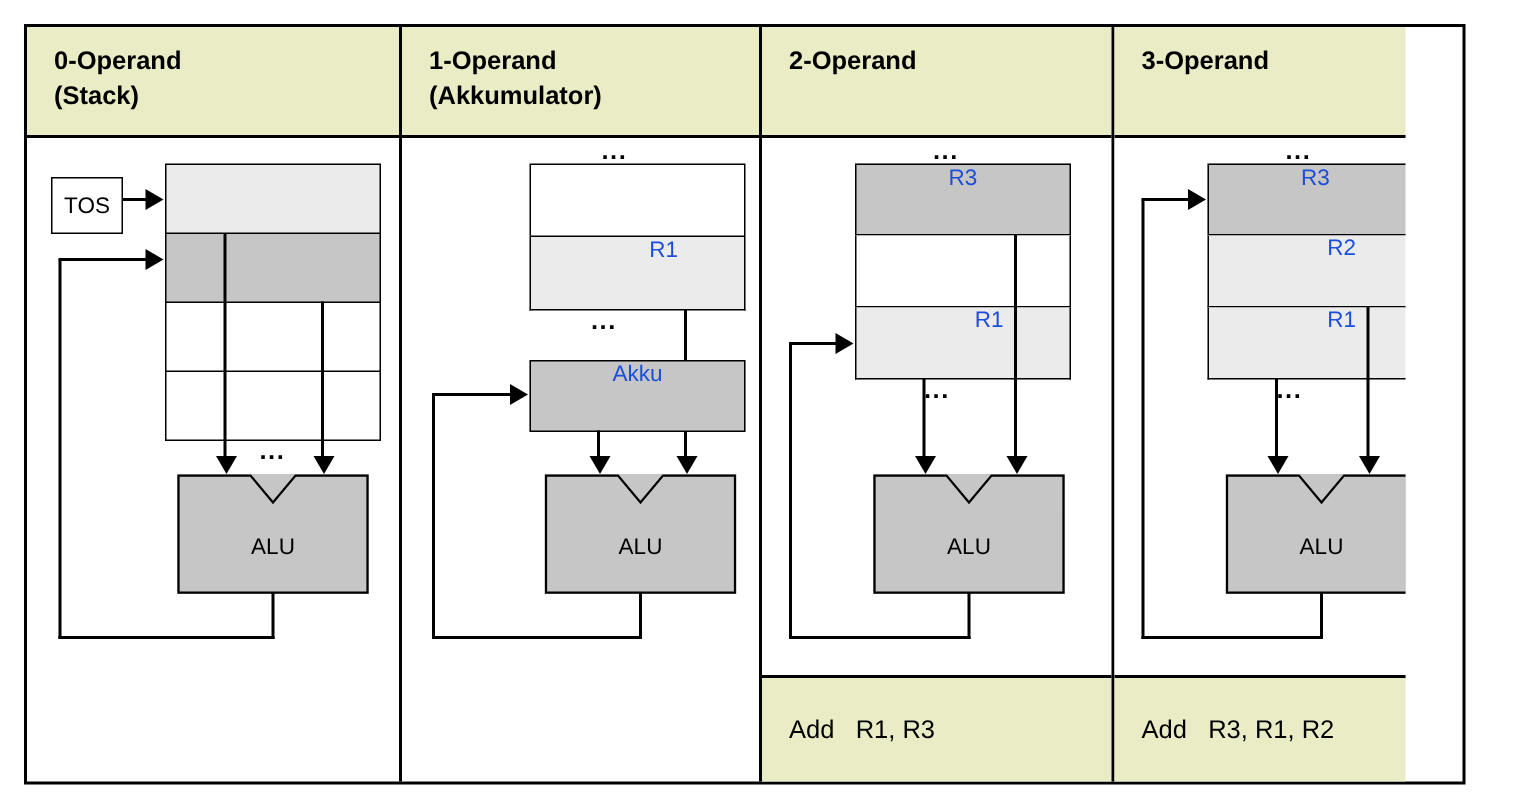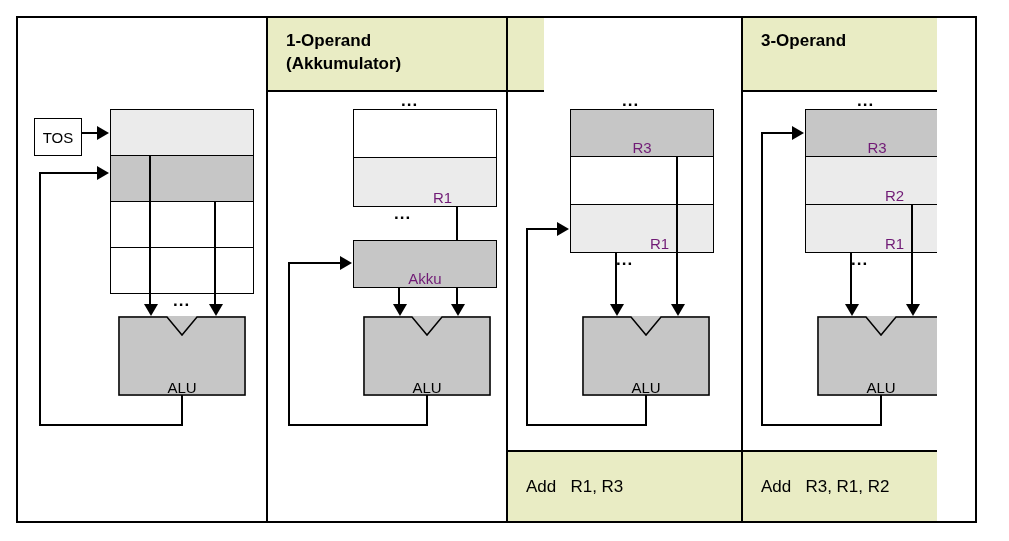--- a/index.html
+++ b/index.html
@@ -37,41 +37,41 @@
     font-size:17px;color:#000;padding-left:18px;
     display:flex;align-items:center;white-space:pre;
   }
 
   
   .dg{position:absolute;left:0;top:0;width:100%;height:100%;}
 
   .cell{
     position:absolute;box-sizing:border-box;
     border:1.5px solid #000;
-    display:flex;align-items:flex-end;justify-content:center;
-    font-size:15px;color:#701a75;background:#fff;
+    display:flex;align-items:flex-start;justify-content:center;
+    font-size:15px;color:#1d4ed8;background:#fff;
   }
   .cell.lite{background:#ebebeb;}
   .cell.mid{background:#c6c6c6;}
   .cell.nb-top{border-top:none;padding-left:35px;}
 
   .tosbox{
     position:absolute;box-sizing:border-box;border:1.5px solid #000;
     background:#fff;display:flex;align-items:center;justify-content:center;
     font-size:15px;color:#000;
   }
 
   .dots{
     position:absolute;font-size:17px;font-weight:bold;color:#000;
     letter-spacing:1px;line-height:1;
   }
 
   .alu{
     position:absolute;background:#c6c6c6;
-    display:flex;align-items:flex-end;justify-content:center;
+    display:flex;align-items:center;justify-content:center;
     font-size:15px;color:#000;
   }
   .alu svg{position:absolute;left:0;top:0;}
   .alu span{position:relative;z-index:2;padding-top:16px;}
 
   .wire{position:absolute;background:#000;}
   .wire.v{width:2px;}
   .wire.h{height:2px;}
 
   .arrowdown{
@@ -85,20 +85,24 @@
     border-left:12px solid #000;
   }
 </style>
 </head>
 <body>
 
 <div class="page">
   <div class="table">
 
     <div class="col" style="left:0;width:248px;">
+      <div class="hdr">
+        <span>0-Operand</span>
+        <span class="l2">(Stack)</span>
+      </div>
 
       <div class="body">
         <div class="dg">
 
           <div class="tosbox" style="left:16px;top:26px;width:48px;height:38px;">
             <span>TOS</span>
           </div>
           <div class="wire h" style="left:64px;top:40px;width:17px;"></div>
           <div class="arrowright" style="left:79px;top:34px;"></div>
 
@@ -180,20 +184,24 @@
           <div class="wire h" style="left:20px;top:332px;width:140px;"></div>
           <div class="wire v" style="left:20px;top:171px;height:163px;"></div>
           <div class="wire h" style="left:20px;top:170px;width:54px;"></div>
           <div class="arrowright" style="left:72px;top:164px;"></div>
         </div>
       </div>
 
     </div>
 
     <div class="col" style="left:488px;width:235px;">
+      <div class="hdr">
+        <span>2-Operand</span>
+        <span class="l2"></span>
+      </div>
 
       <div class="body">
         <div class="dg">
           <div class="dots" style="left:114px;top:0px;">...</div>
 
           <div class="cell mid" style="left:62px;top:17px;width:144px;height:48px;">
             <span>R3</span>
           </div>
           <div class="cell nb-top" style="left:62px;top:65px;width:144px;height:48px;">
             <span></span>

